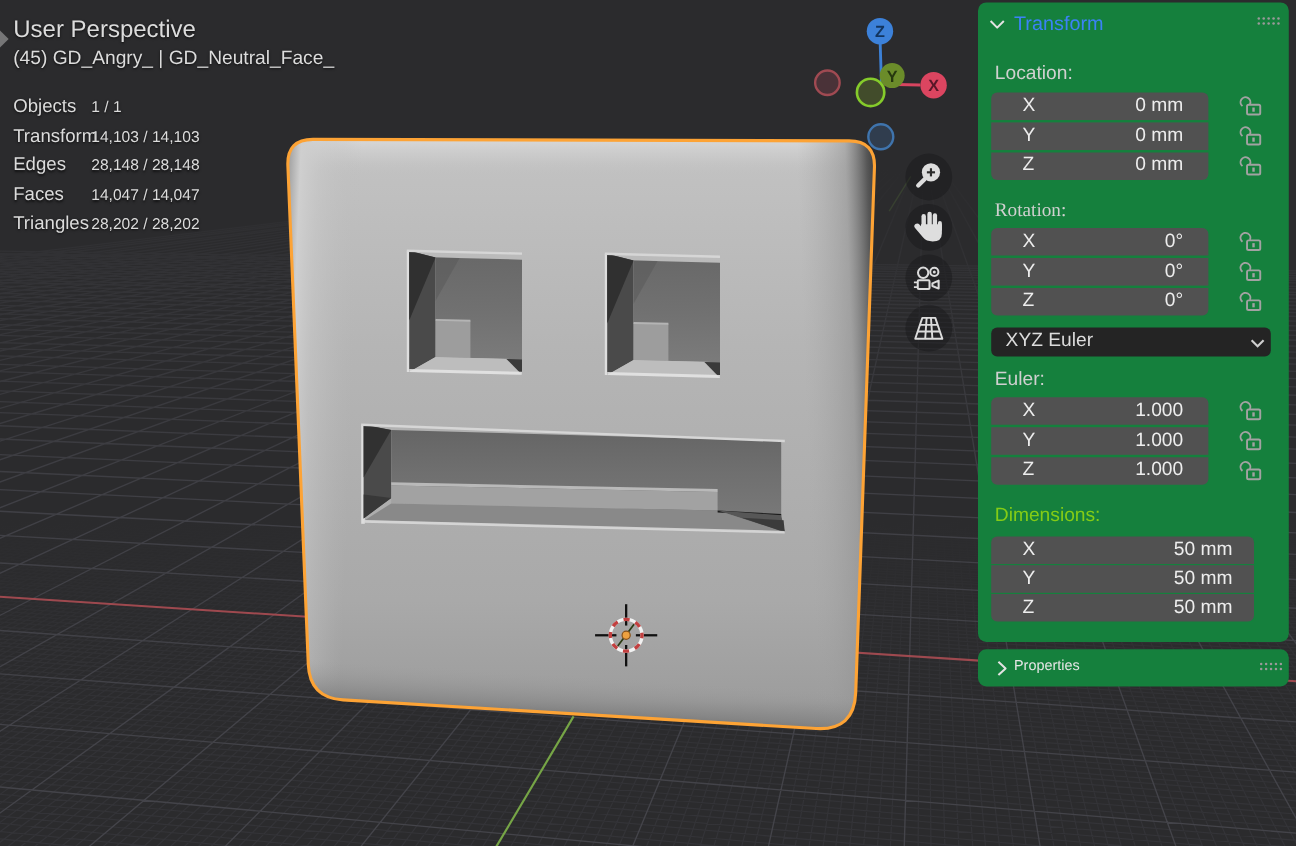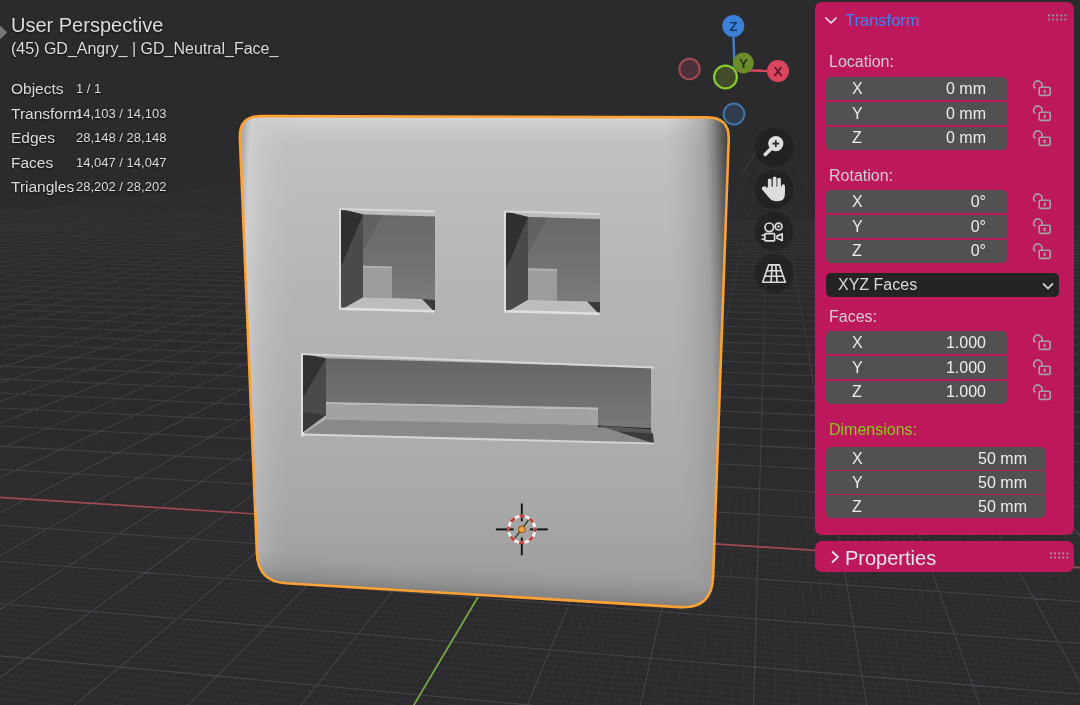--- a/index.html
+++ b/index.html
@@ -1,18 +1,18 @@
 <!DOCTYPE html>
 <html><head><meta charset="utf-8"><style>
 *{margin:0;padding:0;box-sizing:border-box}
 html,body{width:1080px;height:705px;overflow:hidden;background:#2b2b2d;
 font-family:"Liberation Sans",sans-serif;}
 .ovl{position:absolute;color:#dcdcdc;font-size:15.5px;
 text-shadow:0 1px 2px rgba(0,0,0,0.7);white-space:pre}
-.panel{position:absolute;background:#be185d;border-radius:7px;font-size:20px}
+.panel{position:absolute;background:#15803d;border-radius:7px;font-size:12px}
 </style></head>
 <body>
 <svg width="1080" height="705" style="position:absolute;left:0;top:0" shape-rendering="auto">
 <defs>
 <linearGradient id="gmaj" x1="0" y1="140" x2="0" y2="705" gradientUnits="userSpaceOnUse">
 <stop offset="0" stop-color="#3e3e43" stop-opacity="0"></stop>
 <stop offset="0.18" stop-color="#3e3e43" stop-opacity="0.45"></stop>
 <stop offset="0.5" stop-color="#414147" stop-opacity="0.95"></stop>
 <stop offset="1" stop-color="#44444a" stop-opacity="1"></stop>
 </linearGradient>
@@ -217,25 +217,25 @@
     <circle cx="14.299999999999999" cy="2.4" r="1.05" fill="#9a9a9a"></circle>
     <circle cx="18.4" cy="2.4" r="1.05" fill="#9a9a9a"></circle>
     <circle cx="2.0" cy="6.5" r="1.05" fill="#9a9a9a"></circle>
     <circle cx="6.1" cy="6.5" r="1.05" fill="#9a9a9a"></circle>
     <circle cx="10.2" cy="6.5" r="1.05" fill="#9a9a9a"></circle>
     <circle cx="14.299999999999999" cy="6.5" r="1.05" fill="#9a9a9a"></circle>
     <circle cx="18.4" cy="6.5" r="1.05" fill="#9a9a9a"></circle>
   </svg>
 
 <div style="position:absolute;left:829px;top:53px;color:#d0d0d0;text-align:center;">Location:</div>
-<div style="position:absolute;left:829px;top:167px;color:#d0d0d0;">Rotation:</div>
-<div style="position:absolute;left:829px;top:308px;color:#d0d0d0;">Faces:</div>
+<div style="position:absolute;left:829px;top:167px;color:#d0d0d0;font-family:Liberation Serif, serif;">Rotation:</div>
+<div style="position:absolute;left:829px;top:308px;color:#d0d0d0;">Euler:</div>
 <div style="position:absolute;left:829px;top:421px;color:#84cc16;">Dimensions:</div>
 <div style="position:absolute;left:826px;top:273px;width:233px;height:24px;background:#242424;border-radius:5px">
-<span style="position:absolute;left:12px;top:50%;transform:translateY(-52%);color:#dcdcdc;font-size:16px">XYZ Faces</span>
+<span style="position:absolute;left:12px;top:50%;transform:translateY(-52%);color:#dcdcdc;font-size:16px">XYZ Euler</span>
 <svg width="14" height="14" style="position:absolute;right:4px;top:5.5px" viewBox="0 0 14 14">
       <path d="M2 4.5l5 5 5-5" fill="none" stroke="#cfcfcf" stroke-width="1.8"></path>
     </svg>
 </div>
 <div style="position:absolute;left:0;top:0;font-size:16px">
     <div style="position:absolute;left:826px;top:77.0px;width:181px;height:23.4px;background:#515151;border-radius:5px 5px 0 0;">
       <span style="position:absolute;left:26px;top:50%;transform:translateY(-52%);color:#ededed;">X</span>
       <span style="position:absolute;right:21px;top:50%;transform:translateY(-52%);color:#ededed;">0 mm</span>
     </div>
     <div style="position:absolute;left:826px;top:101.9px;width:181px;height:23.4px;background:#515151;border-radius:0 0 0 0;">

